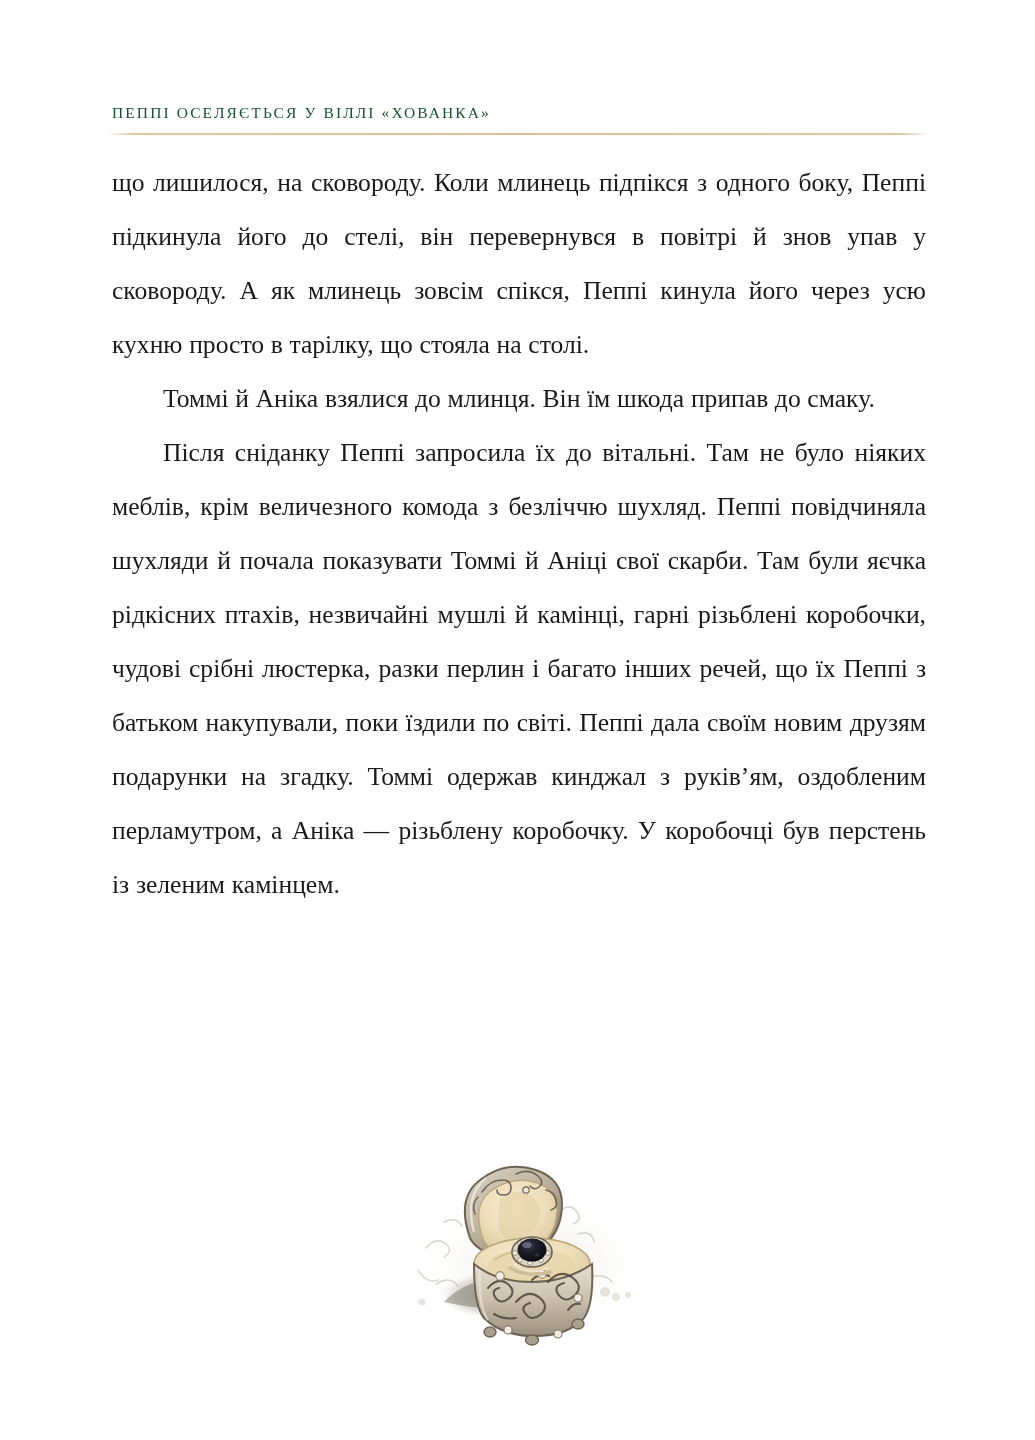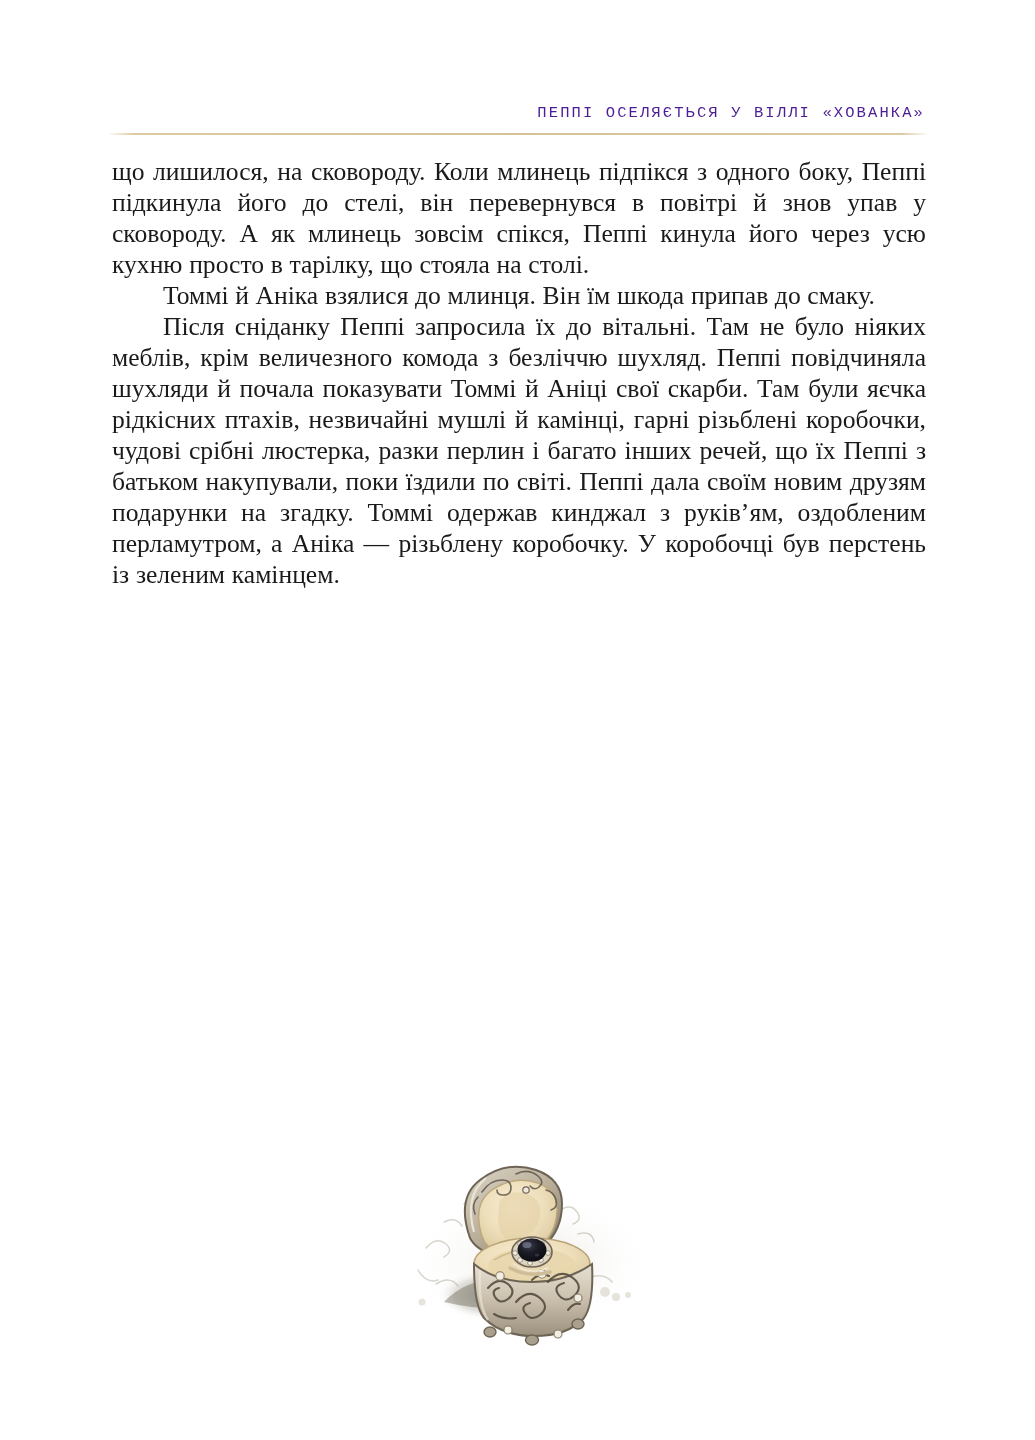--- a/index.html
+++ b/index.html
@@ -23,25 +23,25 @@
     inset: 0;
     background: #ffffff;
   }
 
   
   .running-head {
     position: absolute;
     left: 112px;
     top: 104px;
     width: 813px;
-    text-align: right;
-    font-family: Liberation Mono, monospace;
+    text-align: left;
+    font-family: Liberation Serif, serif;
     font-size: 15.5px;
     letter-spacing: 2.1px;
-    color: #4c1d95;
+    color: #14532d;
     font-variant: small-caps;
     text-transform: uppercase;
     white-space: nowrap;
   }
 
   .head-rule {
     position: absolute;
     left: 110px;
     top: 133px;
     width: 816px;
@@ -58,21 +58,21 @@
   .text-column {
     position: absolute;
     left: 112px;
     top: 156px;
     width: 814px;
   }
 
   .para {
     margin: 0;
     font-size: 25.6px;
-    line-height: 31px;
+    line-height: 54px;
     text-align: justify;
     text-justify: inter-word;
     text-indent: 51px;
     hyphens: manual;
     word-spacing: 0.01em;
   }
   .para.no-indent { text-indent: 0; }
 
   
   .illustration {

